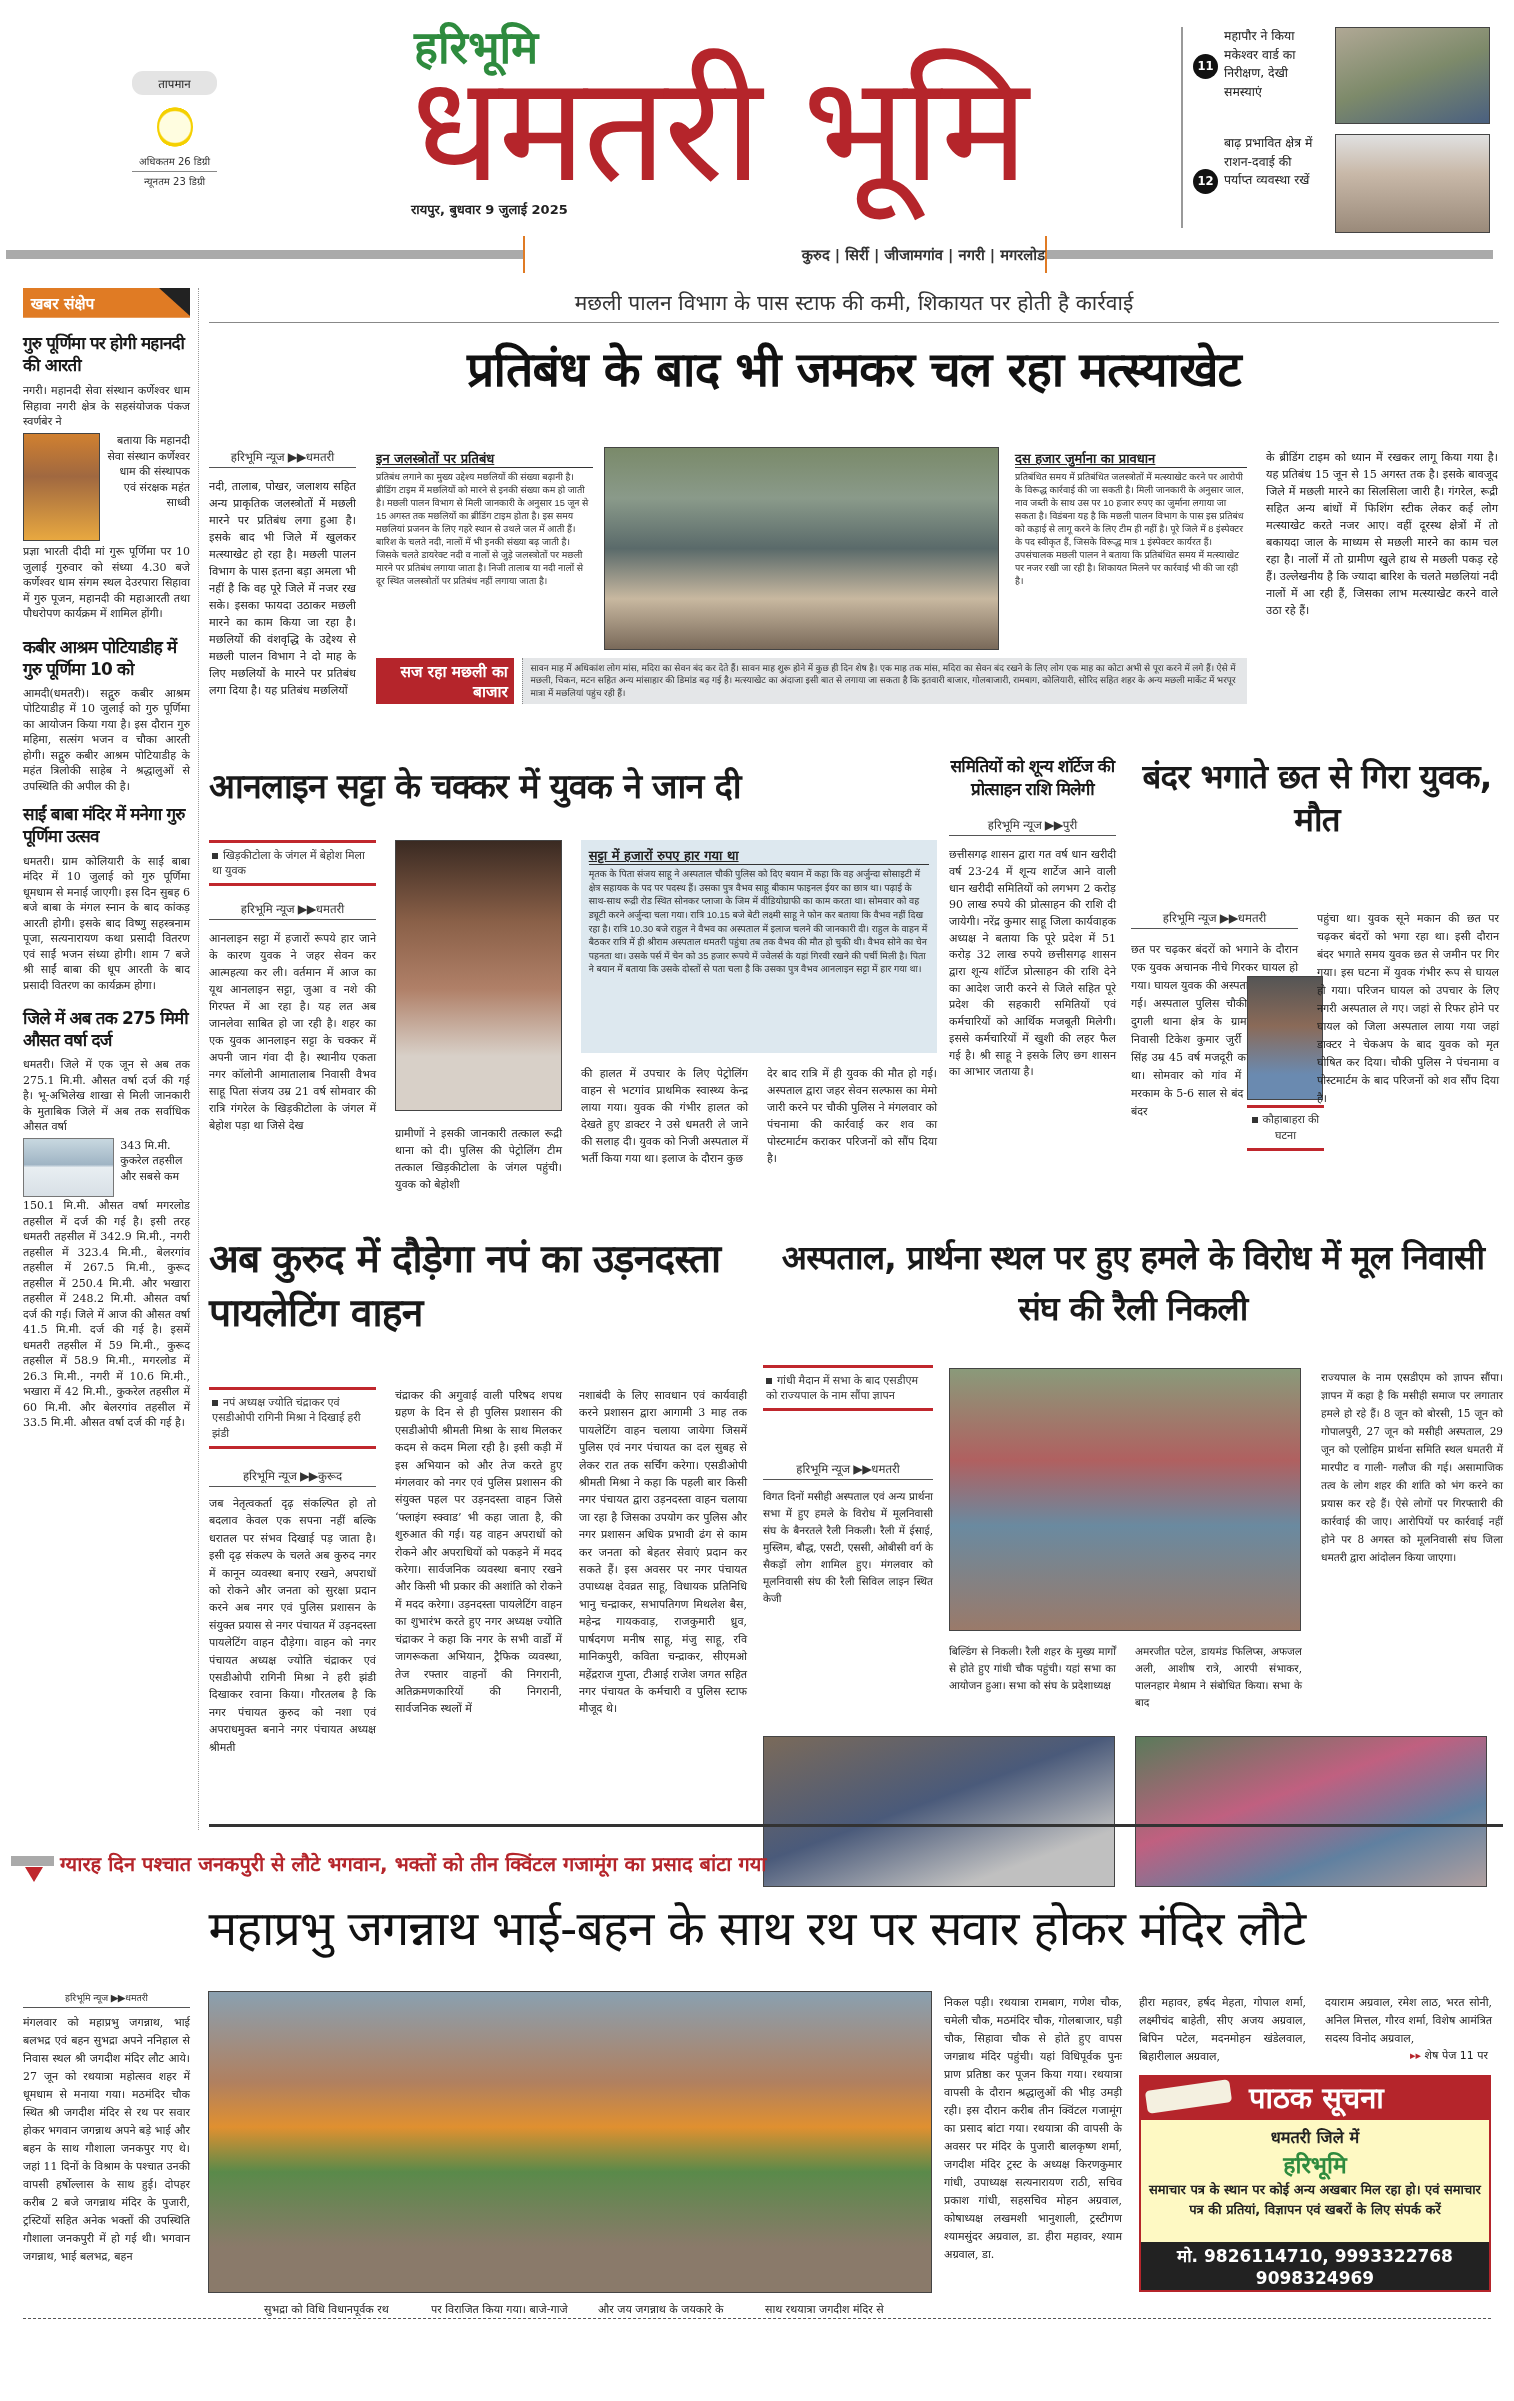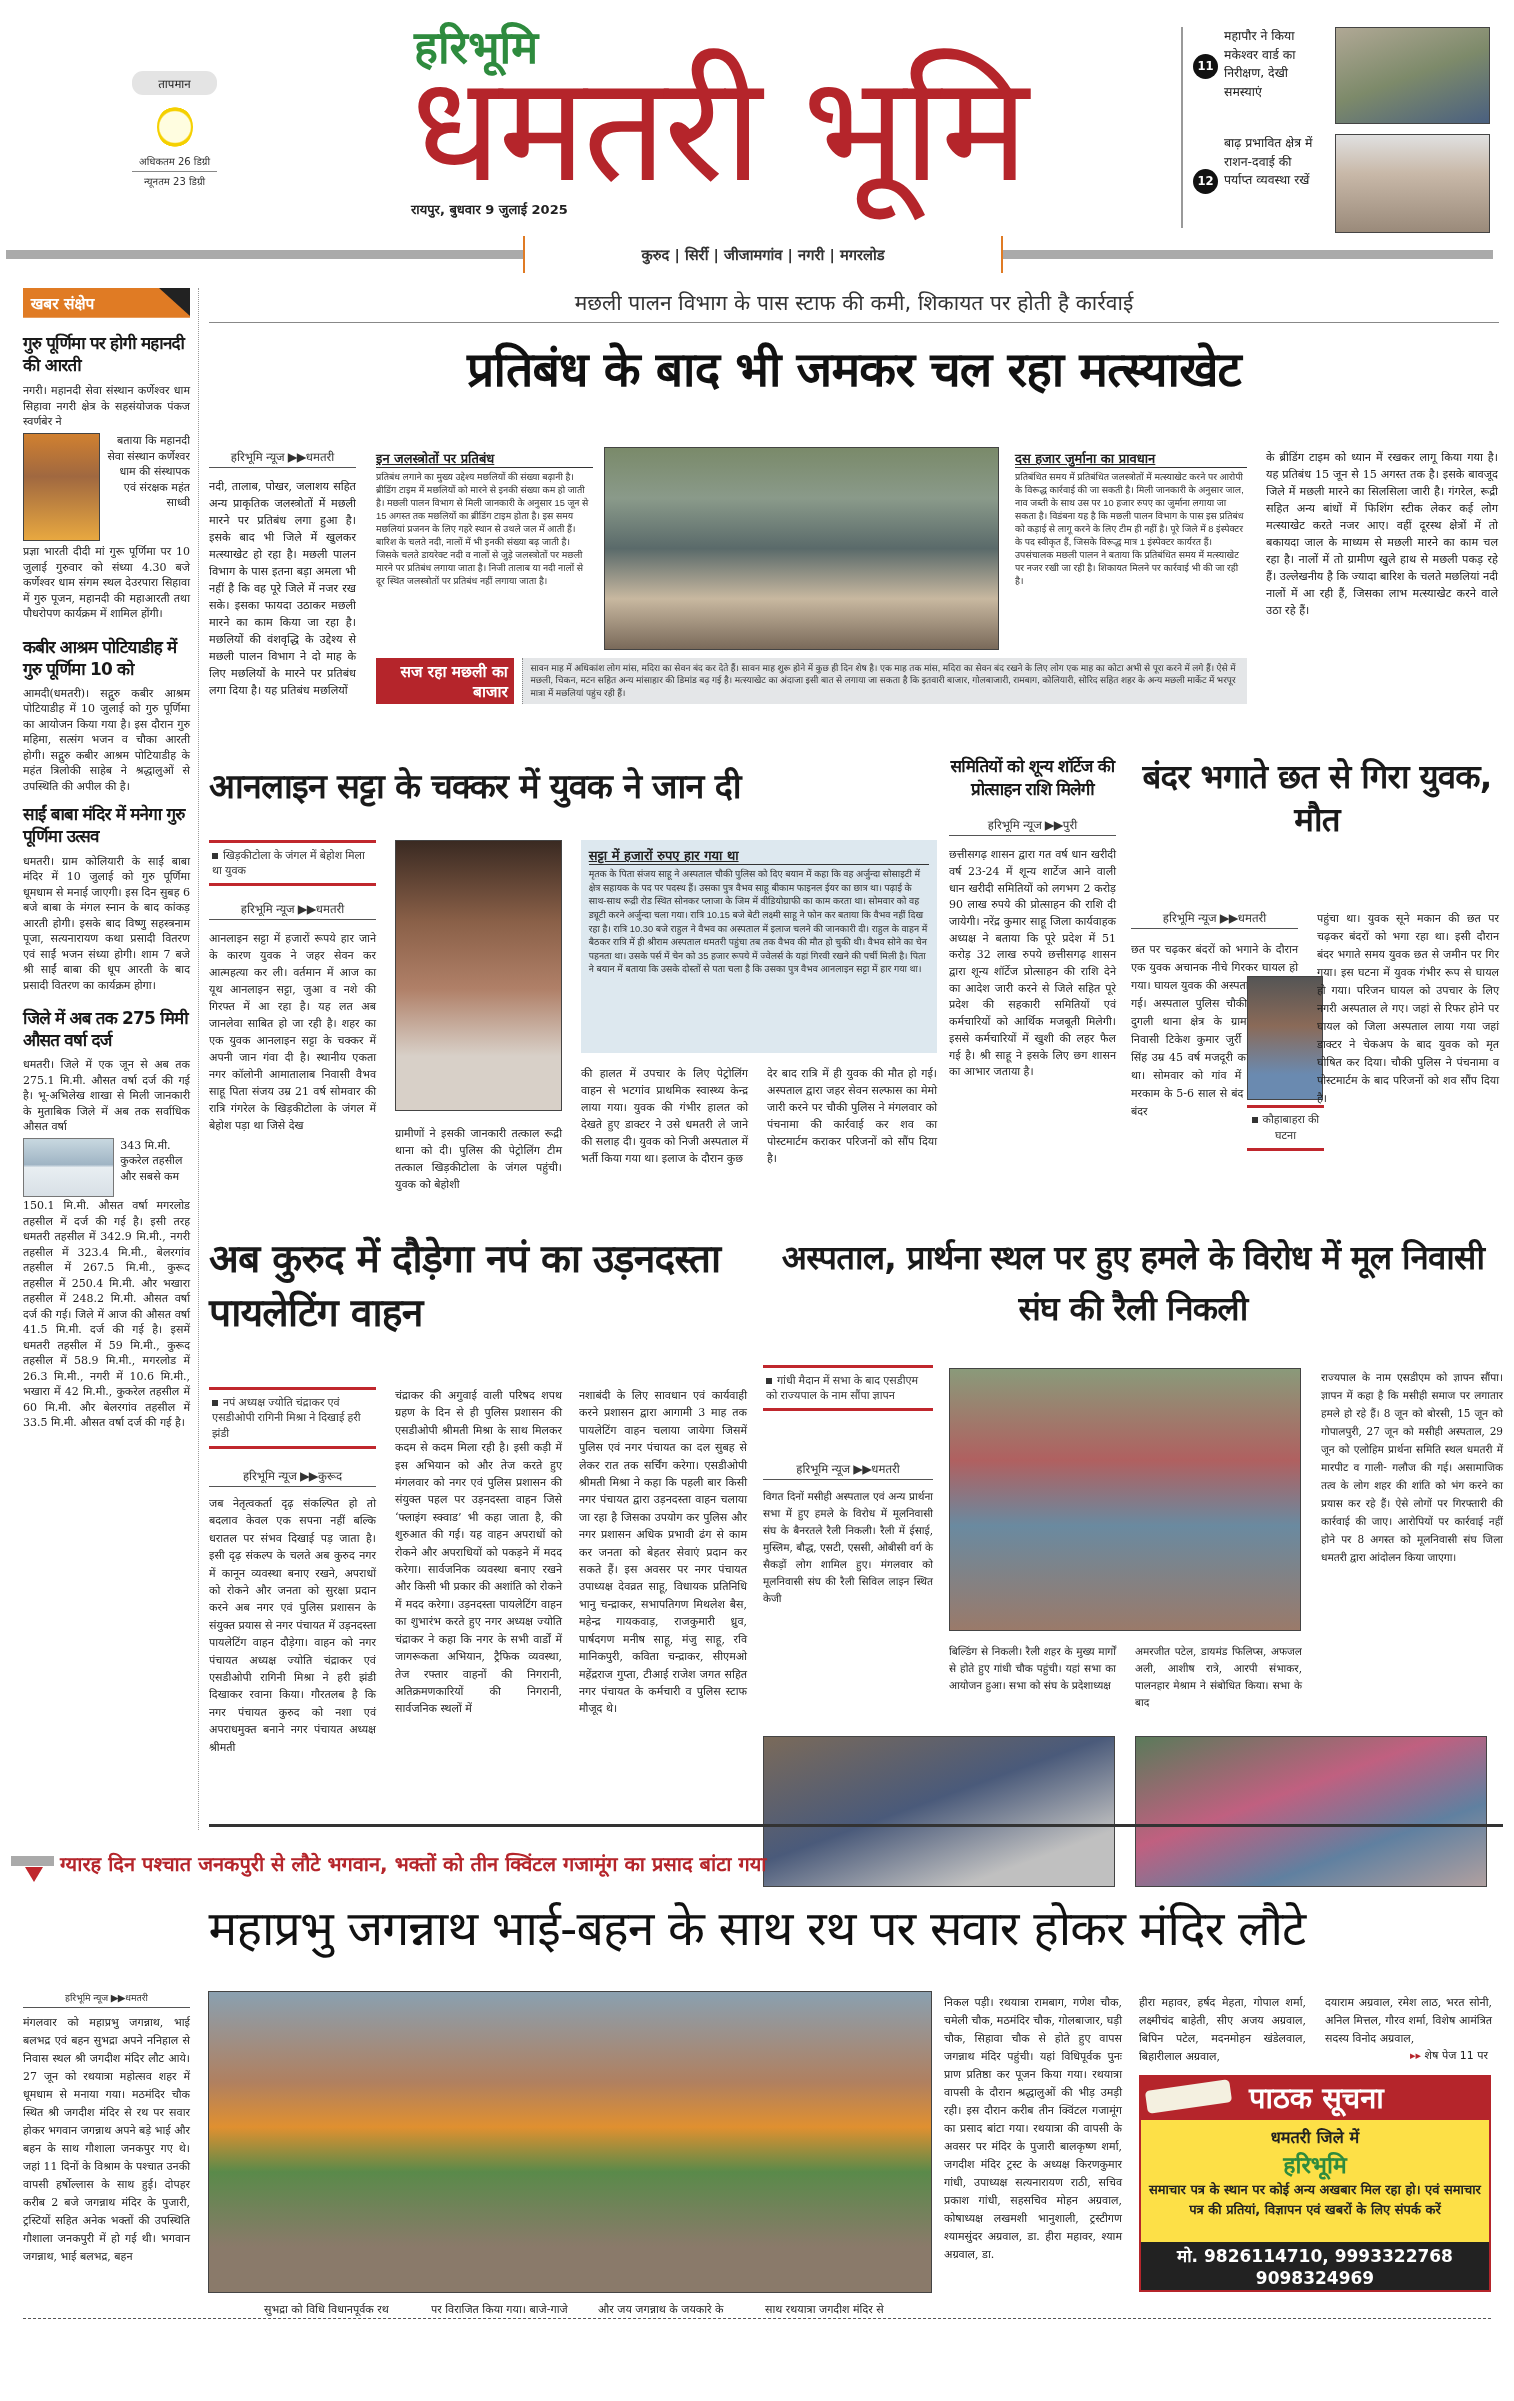--- a/index.html
+++ b/index.html
@@ -38,21 +38,21 @@
     <div class="abs" style="left:31px;top:0;width:97px;font-size:12.4px;line-height:18.6px;color:#222">महापौर ने किया मकेश्वर वार्ड का निरीक्षण, देखी समस्याएं</div>
     <div class="abs photo" style="left:142px;top:0;width:155px;height:97px;background:linear-gradient(160deg,#b0a895,#7d8a6a 50%,#4a6080)"></div>
   </div>
   <div class="abs" style="left:1193px;top:134px;width:310px;height:99px">
     <div class="abs" style="left:0;top:35px;width:25px;height:25px;border-radius:50%;background:#111;color:#fff;font-weight:bold;font-size:11.6px;text-align:center;line-height:25px">12</div>
     <div class="abs" style="left:31px;top:0;width:97px;font-size:12.4px;line-height:18.6px;color:#222">बाढ़ प्रभावित क्षेत्र में राशन-दवाई की पर्याप्त व्यवस्था रखें</div>
     <div class="abs photo" style="left:142px;top:0;width:155px;height:99px;background:linear-gradient(180deg,#e0e0e0,#c8b8a8 40%,#9a8a7a)"></div>
   </div>
 
   <div class="abs" style="left:6.2px;top:250px;width:1487px;height:9.3px;background:#aaa"></div>
-  <div class="abs" style="left:523px;top:236px;width:480px;height:37px;background:#fff;border-left:2.3px solid #e07b24;border-right:2.3px solid #e07b24;text-align:center;padding-top:7.7px;font-size:14.7px;font-weight:bold;color:#333">
+  <div class="abs" style="left:523px;top:236px;width:524px;height:37px;background:#fff;border-left:2.3px solid #e07b24;border-right:2.3px solid #e07b24;text-align:right;padding-top:7.7px;font-size:14.7px;font-weight:bold;color:#333">
     <span>कुरुद</span> |
     <span>सिर्री</span> |
     <span>जीजामगांव</span> |
     <span>नगरी</span> |
     <span>मगरलोड</span>
   </div>
 </div>
 
 <div class="abs" style="left:23px;top:288px;width:167px;height:1542px">
   <div style="background:#e07b24;color:#fff;font-weight:bold;font-size:15.5px;padding:3.9px 7.7px;position:relative;clip-path:polygon(0 0,100% 0,100% 100%,0 100%)">
@@ -208,21 +208,21 @@
     <span class="body-text" style="font-size:11px;width:167px">और जय जगन्नाथ के जयकारे के</span>
     <span class="body-text" style="font-size:11px;width:167px">साथ रथयात्रा जगदीश मंदिर से</span>
   </div>
   <div class="abs body-text" style="left:944px;top:150px;width:178px;font-size:11px;line-height:18px">निकल पड़ी। रथयात्रा रामबाग, गणेश चौक, चमेली चौक, मठमंदिर चौक, गोलबाजार, घड़ी चौक, सिहावा चौक से होते हुए वापस जगन्नाथ मंदिर पहुंची। यहां विधिपूर्वक पुनः प्राण प्रतिष्ठा कर पूजन किया गया। रथयात्रा वापसी के दौरान श्रद्धालुओं की भीड़ उमड़ी रही। इस दौरान करीब तीन क्विंटल गजामूंग का प्रसाद बांटा गया। रथयात्रा की वापसी के अवसर पर मंदिर के पुजारी बालकृष्ण शर्मा, जगदीश मंदिर ट्रस्ट के अध्यक्ष किरणकुमार गांधी, उपाध्यक्ष सत्यनारायण राठी, सचिव प्रकाश गांधी, सहसचिव मोहन अग्रवाल, कोषाध्यक्ष लखमशी भानुशाली, ट्रस्टीगण श्यामसुंदर अग्रवाल, डा. हीरा महावर, श्याम अग्रवाल, डा.</div>
   <div class="abs body-text" style="left:1139px;top:150px;width:167px;font-size:11px;line-height:18px">हीरा महावर, हर्षद मेहता, गोपाल शर्मा, लक्ष्मीचंद बाहेती, सीए अजय अग्रवाल, बिपिन पटेल, मदनमोहन खंडेलवाल, बिहारीलाल अग्रवाल,</div>
   <div class="abs body-text" style="left:1325px;top:150px;width:167px;font-size:11px;line-height:18px">दयाराम अग्रवाल, रमेश लाठ, भरत सोनी, अनिल मित्तल, गौरव शर्मा, विशेष आमंत्रित सदस्य विनोद अग्रवाल,</div>
   <div class="abs" style="left:1410px;top:203px;font-size:11px;color:#222">
     <span style="color:#b5252b">▸▸</span> <span>शेष पेज 11 पर</span>
   </div>
 
-  <div class="abs" style="left:1139px;top:231px;width:352px;height:217px;border:2.3px solid #b5252b;background:#fde047">
+  <div class="abs" style="left:1139px;top:231px;width:352px;height:217px;border:2.3px solid #b5252b;background:#fef9c3">
     <div style="background:#b5252b;height:43px;position:relative">
       <div style="position:absolute;left:4.6px;top:7.7px;width:85px;height:23px;background:#f4f0e0;border-radius:4.6px;transform:rotate(-8deg)"></div>
       <div style="position:absolute;left:108px;top:0;color:#fff;font-size:29px;font-weight:bold;line-height:43px">पाठक सूचना</div>
     </div>
     <div style="text-align:center;padding:6.2px 7.7px 0">
       <div style="font-size:16.3px;font-weight:bold;color:#222">धमतरी जिले में</div>
       <div style="display:flex;align-items:center;justify-content:center;gap:6.2px">
         <span style="font-size:23px;font-weight:bold;color:#2e8b3e">हरिभूमि</span>
       </div>
       <div style="font-size:13px;font-weight:bold;line-height:19.4px;color:#222">समाचार पत्र के स्थान पर कोई अन्य अखबार मिल रहा हो। एवं समाचार पत्र की प्रतियां, विज्ञापन एवं खबरों के लिए संपर्क करें</div>

